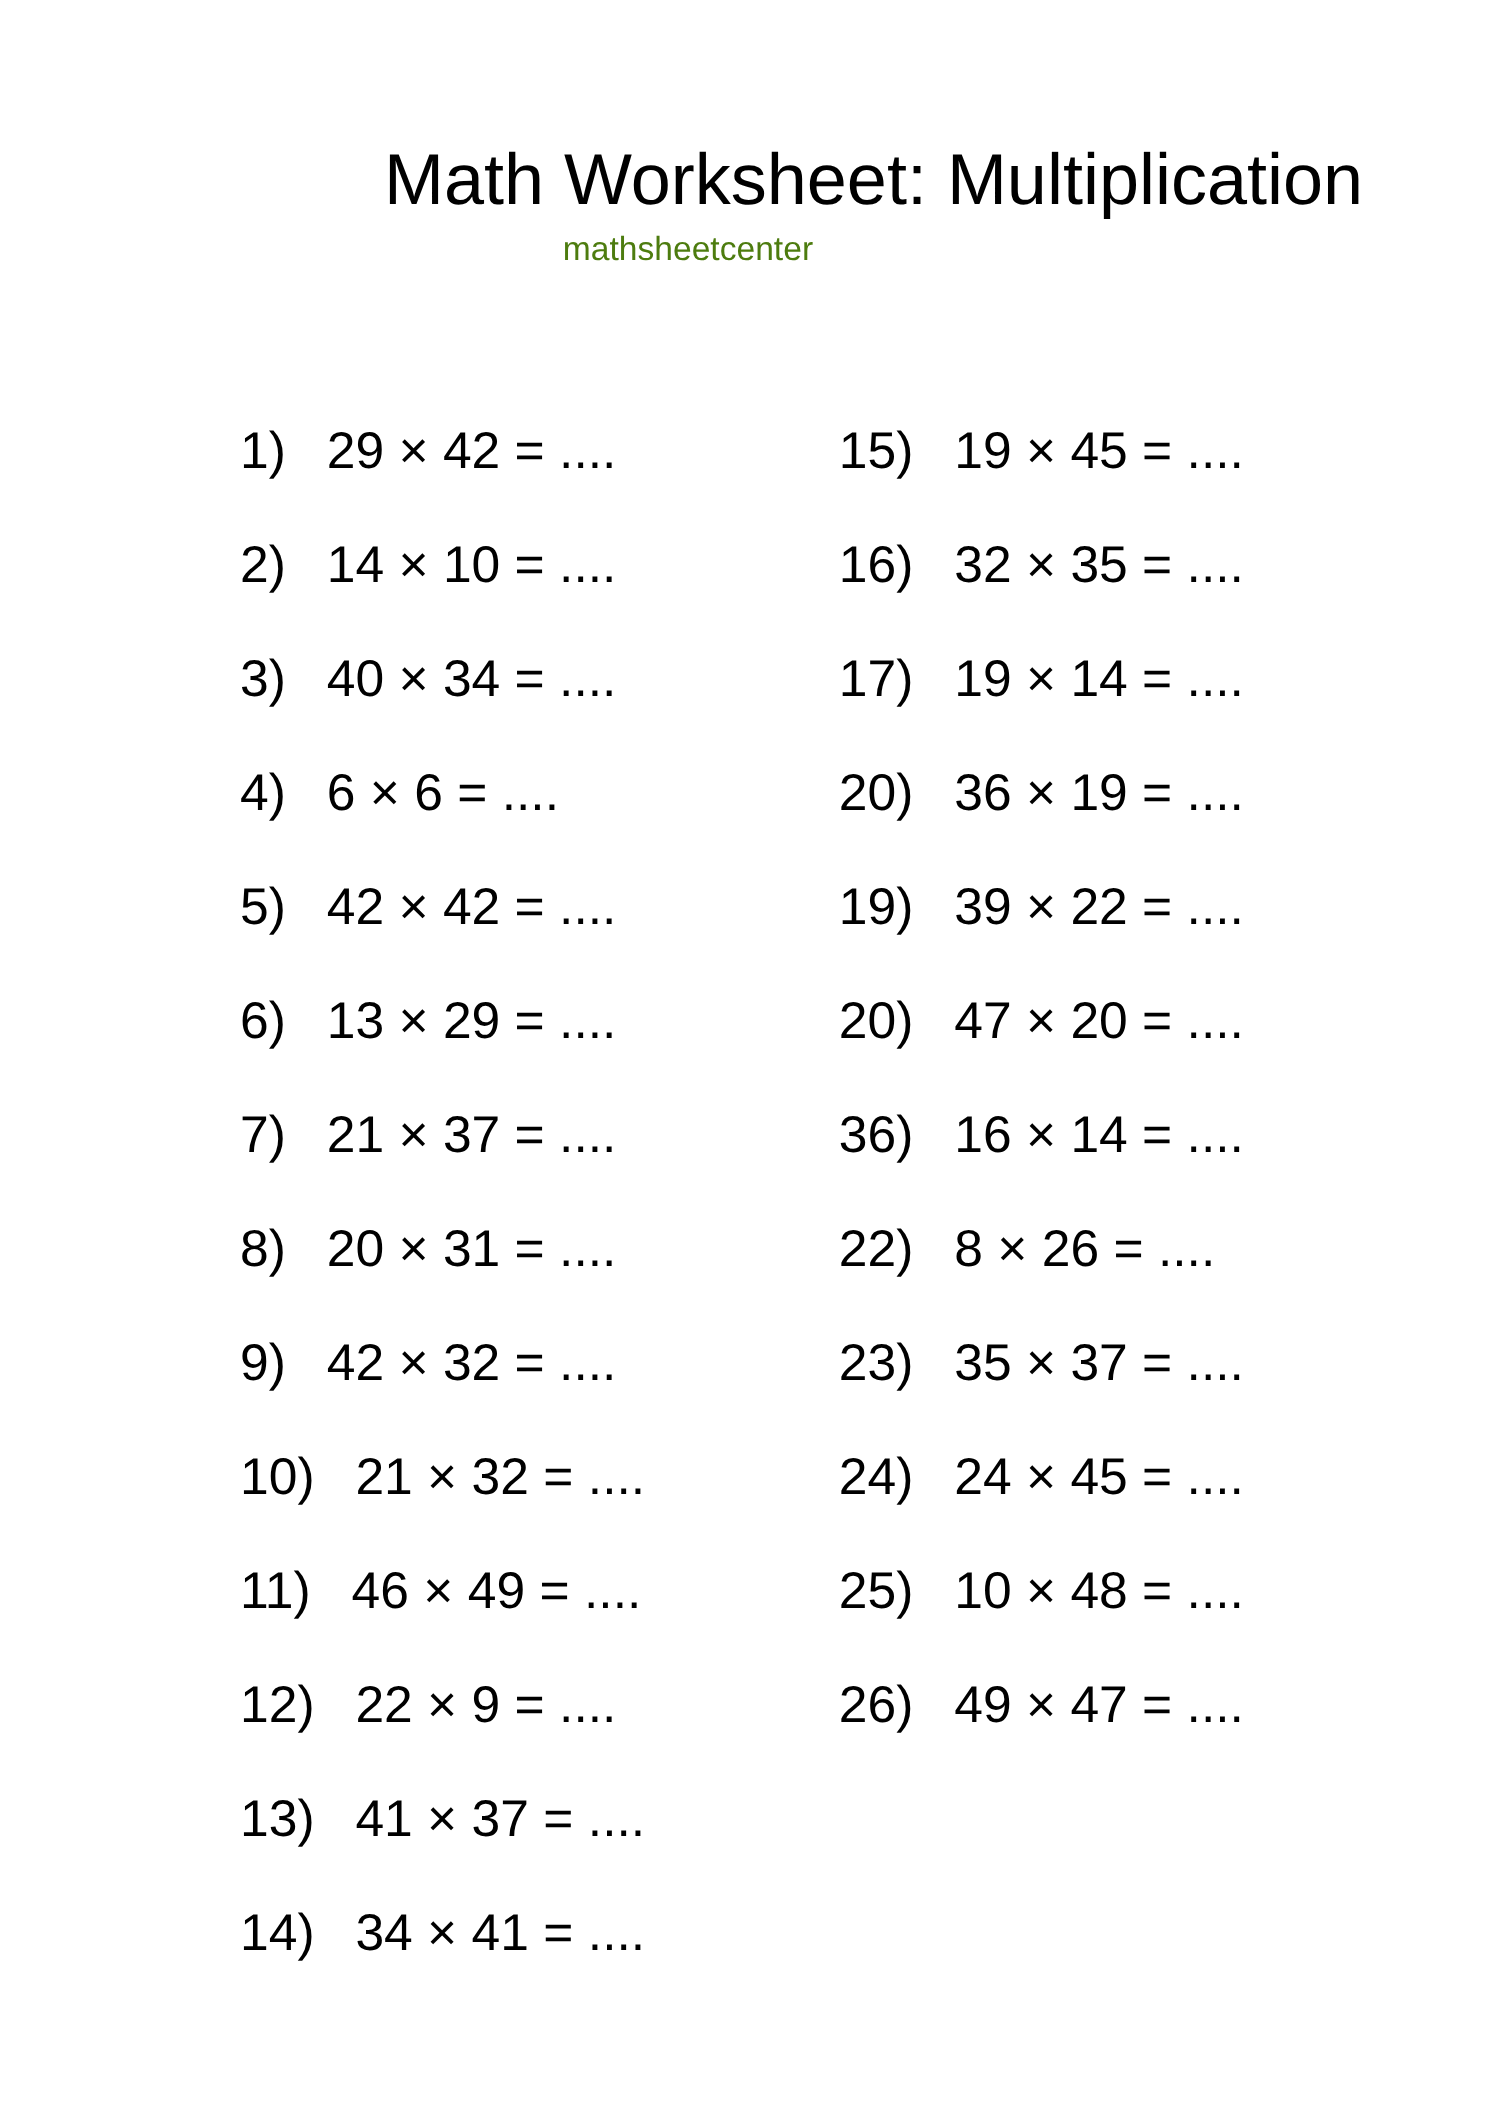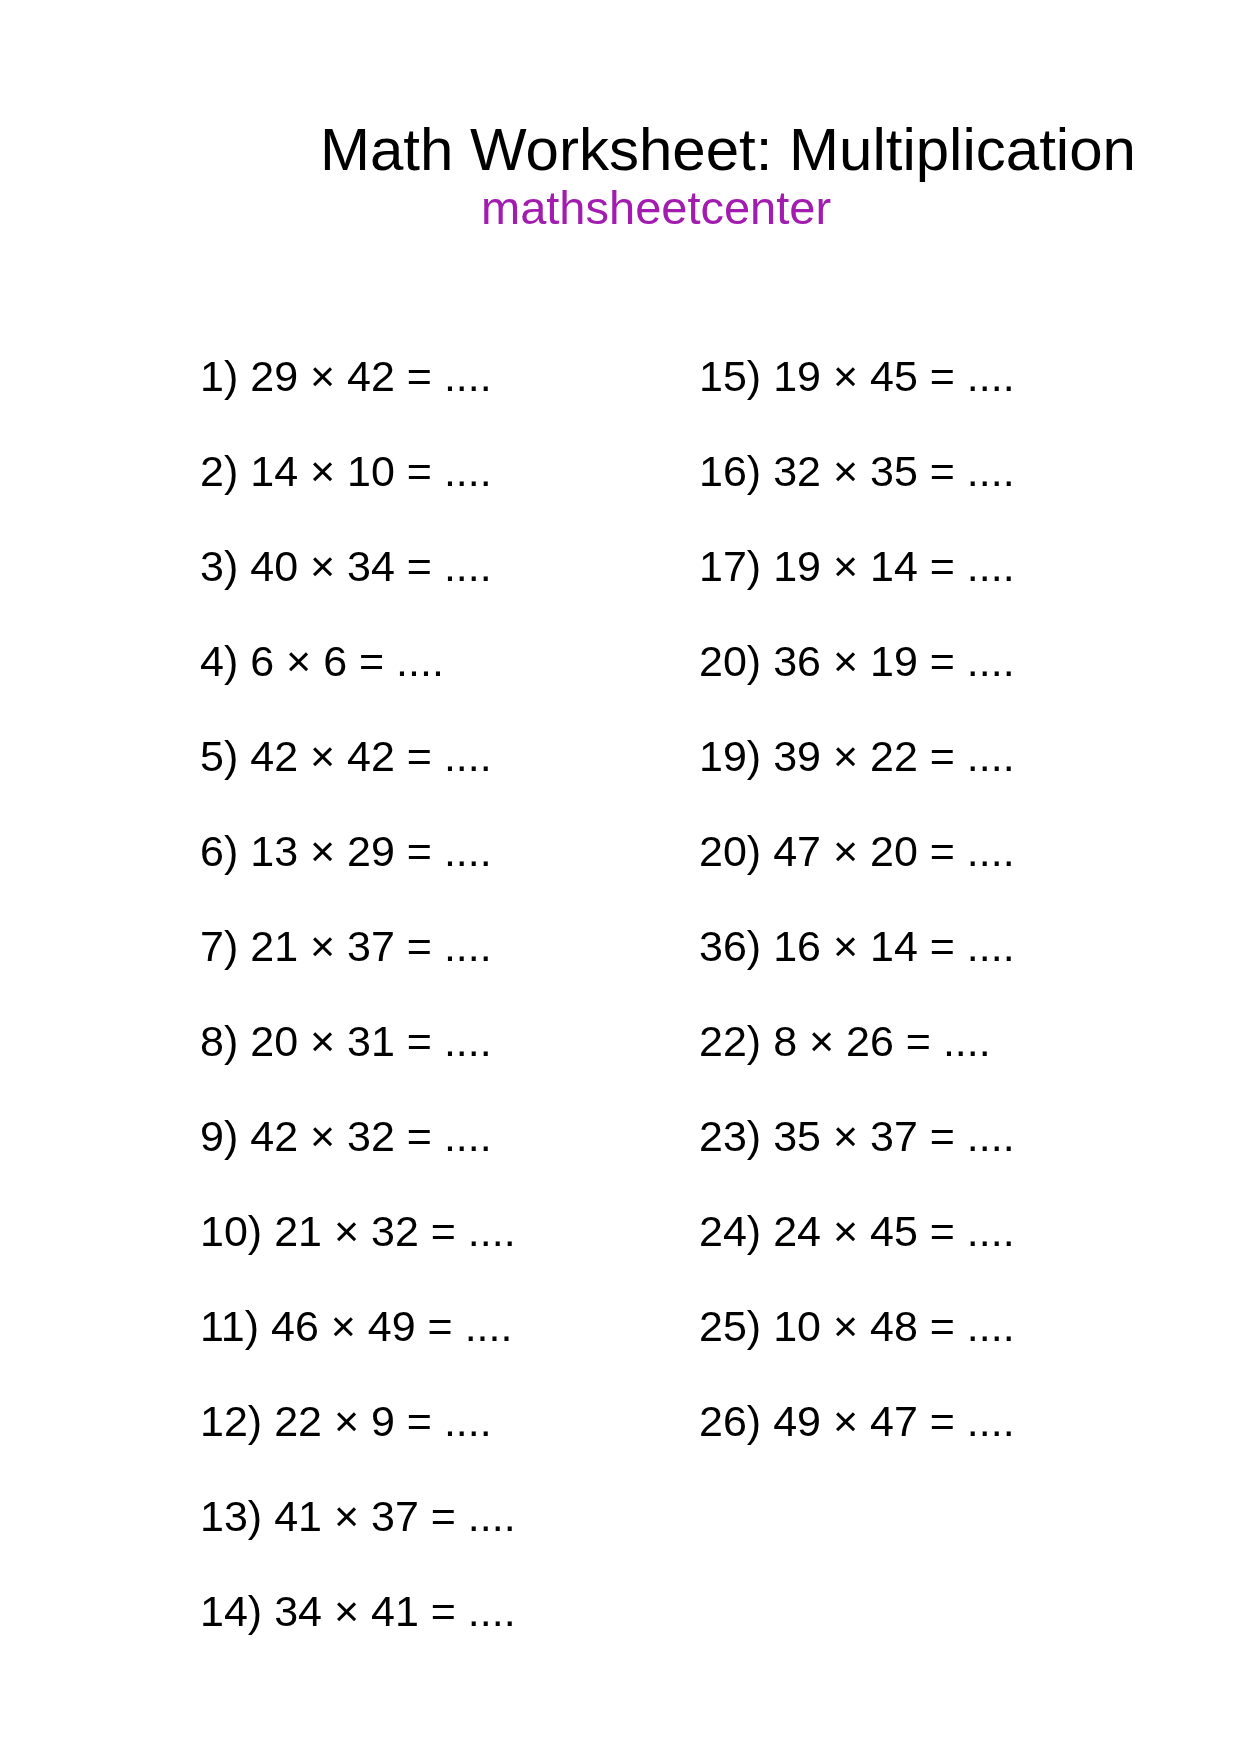--- a/index.html
+++ b/index.html
@@ -5,32 +5,32 @@
     html, body { margin: 0; padding: 0; background: #ffffff; }
     body {
       width: 1240px; height: 1754px; position: relative; overflow: hidden;
       font-family: "Liberation Sans", sans-serif; color: #000000;
     }
     .title {
       position: absolute; left: 320px; top: 114px;
       font-size: 60px; line-height: 72px; white-space: nowrap; color: #000;
     }
     .subtitle {
-      position: absolute; left: 481px; top: 184px;
-      font-size: 47px; line-height: 48px; white-space: nowrap; color: #a21caf;
+      position: absolute; left: 469px; top: 184px;
+      font-size: 28px; line-height: 48px; white-space: nowrap; color: #4d7c0f;
     }
     .column { position: absolute; top: 350px; }
     .col-left { left: 200px; }
     .col-right { left: 699px; }
     .problem {
       height: 95px; font-size: 43px; line-height: 52px; white-space: nowrap;
       display: flex; align-items: flex-start;
     }
     .num { display: inline-block; }
-    .expr { display: inline-block; margin-left: 12px; }
+    .expr { display: inline-block; margin-left: 34px; }
   </style>
 </head>
 <body>
 
 <div class="title">Math Worksheet: Multiplication</div>
 <div class="subtitle">mathsheetcenter</div>
 
 <div class="column col-left">
   <div class="problem">
       <span class="num">1)</span>

